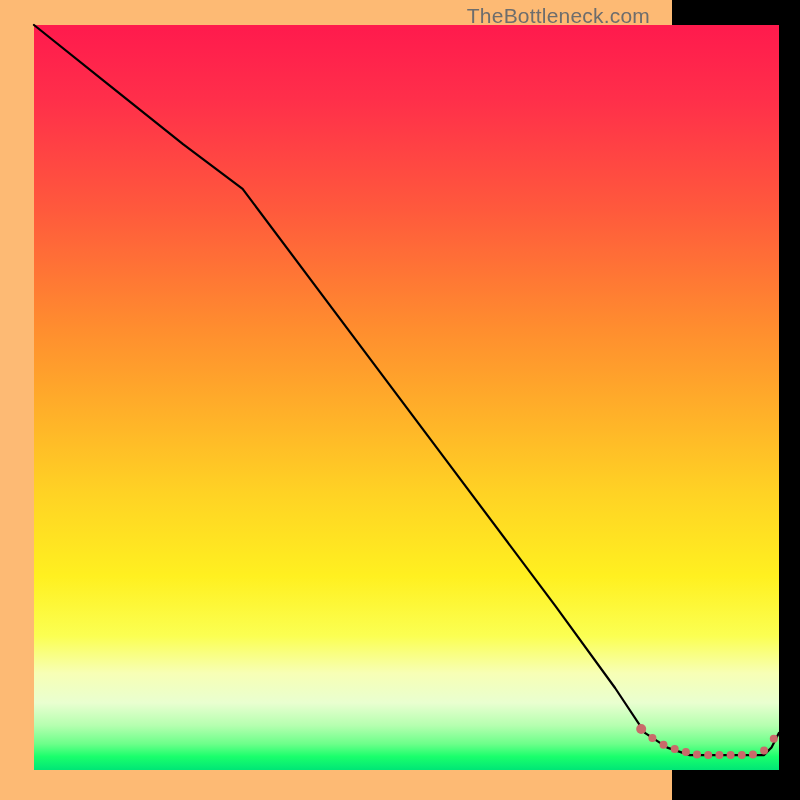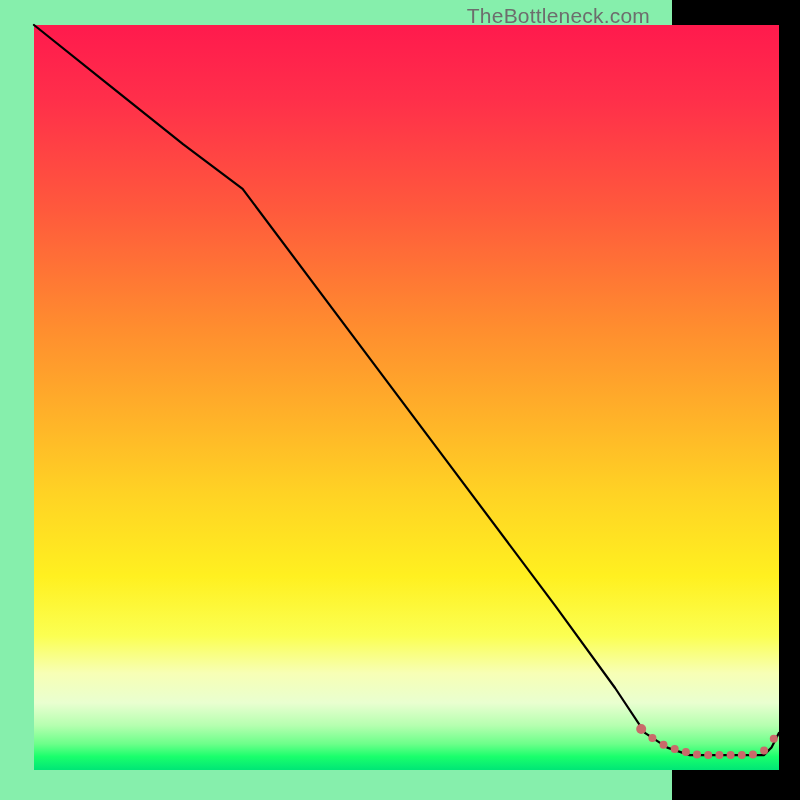--- a/index.html
+++ b/index.html
@@ -10,21 +10,21 @@
     background: #000;
     overflow: hidden;
     font-family: Arial, Helvetica, sans-serif;
   }
   .frame {
     position: absolute;
     left: 0;
     top: 0;
     width: 672px;
     height: 800px;
-    background: #86efac;
+    background: #fdba74;
   }
   .plot-area {
     position: absolute;
     left: 34px;
     top: 25px;
     width: 745px;
     height: 745px;
     
     background: linear-gradient(
       to bottom,

